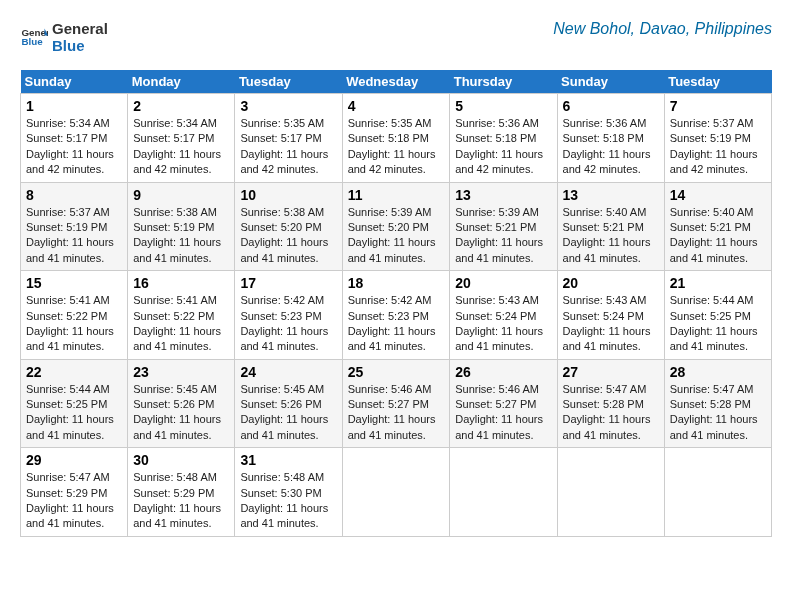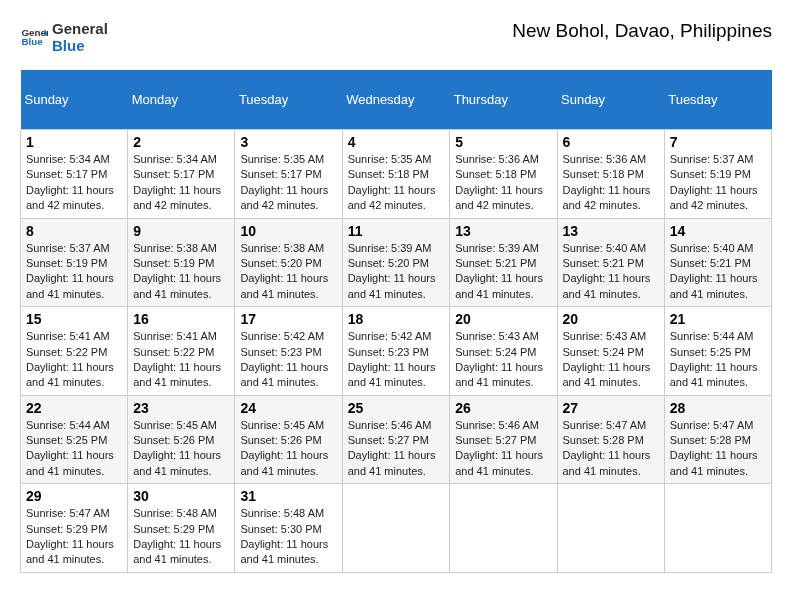--- a/index.html
+++ b/index.html
@@ -27,35 +27,36 @@
     }
     .title-section {
       text-align: right;
     }
     .main-title {
       font-size: 36px;
       font-weight: bold;
       color: #333;
     }
     .subtitle {
-      font-size: 19px;
-      color: #000000;
+      font-size: 16px;
+      color: #0369a1;
+      font-style: italic;
     }
     table {
       width: 100%;
       border-collapse: collapse;
       font-size: 11px;
     }
     th {
       background-color: #2176c7;
       color: #fff;
-      padding: 22px 4px;
+      padding: 4px 4px;
       text-align: left;
       font-size: 13px;
-      font-weight: normal;
+      font-weight: bold;
     }
     td {
       border: 1px solid #ccc;
       padding: 4px 5px;
       vertical-align: top;
       width: 108px;
     }
     tr:nth-child(even) td {
       background-color: #f5f5f5;
     }

